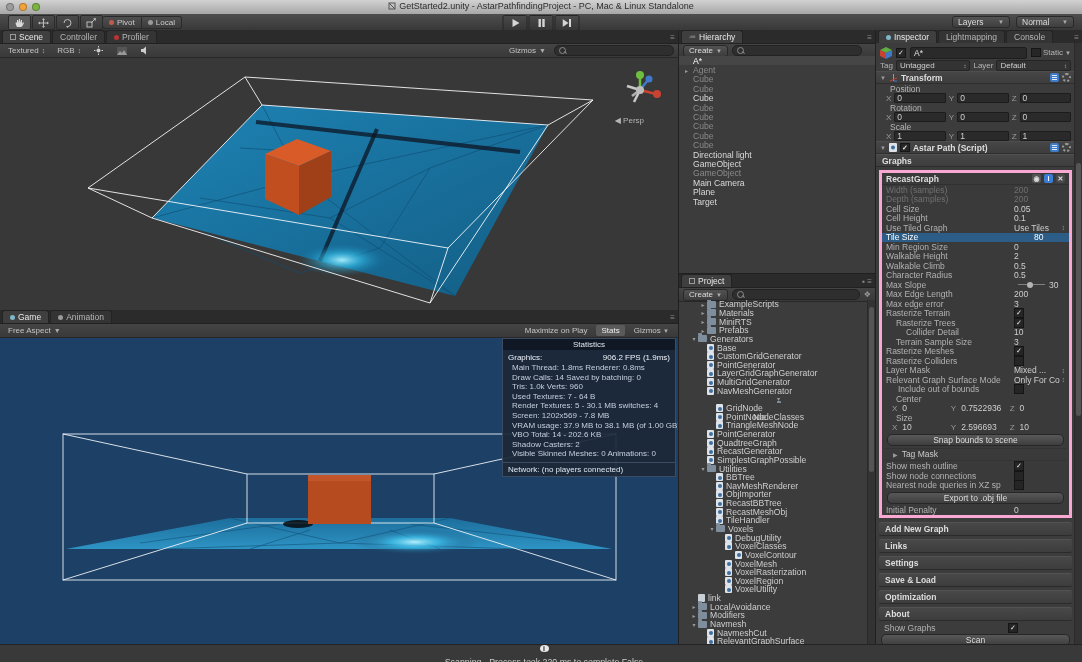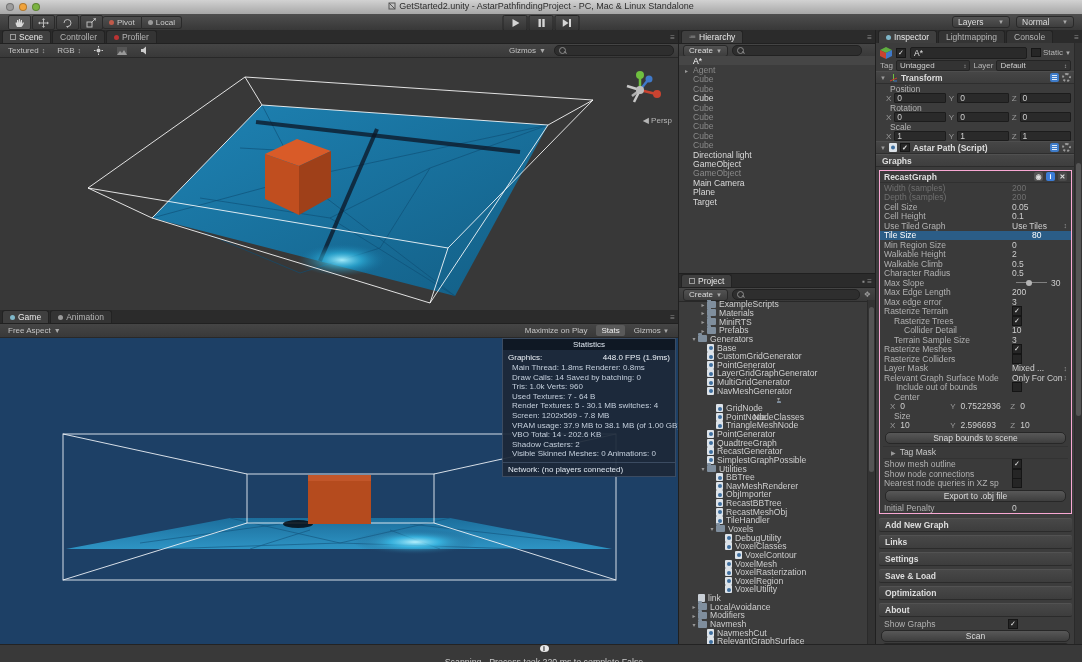--- a/index.html
+++ b/index.html
@@ -57,21 +57,21 @@
   .mag{width:5px;height:5px;border:1px solid #8a8a8a;border-radius:50%;position:relative;}
   .mag::after{content:"";position:absolute;left:4px;top:4px;width:3px;height:1px;background:#8a8a8a;transform:rotate(45deg);}
   .subright{margin-left:auto;display:flex;align-items:center;gap:4px;}
   .statebtn{height:11px;padding:0 5px;display:flex;align-items:center;border-radius:2px;color:#c5c5c5;}
   .statebtn.on{background:#5a5a5a;color:#eee;}
   
   .viewport{position:relative;overflow:hidden;}
   .scene-vp{height:252px;background:#383838;}
   .game-vp{height:312px;background:#1d4066;}
   .axis-gizmo{position:absolute;right:16px;top:10px;}
-  .persp-label{position:absolute;right:6px;top:58px;font-size:8px;color:#b5b5b5;}
+  .persp-label{position:absolute;right:34px;top:58px;font-size:8px;color:#b5b5b5;}
   
   .stats{position:absolute;right:2px;top:0;width:172px;background:rgba(28,40,56,.93);
     border:1px solid rgba(90,110,135,.5);font-size:8px;color:#c4cfdc;}
   .stats-title{height:11px;background:rgba(14,22,34,.9);color:#dfe7f0;text-align:center;font-size:8px;line-height:11px;}
   .stats-head{display:flex;justify-content:space-between;padding:3px 5px 1px 5px;color:#eef3f9;}
   .stat-line{padding:0 5px 0 9px;line-height:9.6px;white-space:nowrap;}
   .stats-net{margin-top:3px;border-top:1px solid rgba(90,110,135,.5);padding:2px 5px;color:#dfe7f0;}
   
   .panel-h{position:absolute;left:0;right:0;top:0;height:243px;overflow:hidden;background:#3c3c3c;}
   .panel-p{position:absolute;left:0;right:0;top:243px;bottom:0;overflow:hidden;background:#3c3c3c;border-top:1px solid #202020;}
@@ -113,21 +113,21 @@
   .bookicon{width:9px;height:9px;background:#3f7cc9;border-radius:2px;position:relative;}
   .bookicon::after{content:"";position:absolute;left:2px;top:2px;right:2px;height:1px;background:#dce9f7;box-shadow:0 2px 0 #dce9f7,0 4px 0 #dce9f7;}
   .gearicon{width:9px;height:9px;border-radius:50%;border:2px dotted #9a9a9a;box-sizing:border-box;}
   .vec-label{padding:1px 4px 0 6px;color:#b5b5b5;height:8px;line-height:8px;margin-left:8px;}
   .vec-row{display:flex;align-items:center;height:10px;padding:0 4px 0 10px;gap:3px;}
   .vec-row .ax{color:#9a9a9a;font-size:8px;}
   .vec-row .vbox{flex:1;height:8px;line-height:8px;color:#cfcfcf;padding:0 2px;}
   .boxed .vec-row .vbox{background:#2a2a2a;border:1px solid #1c1c1c;border-radius:1px;}
   .graphs-bar{height:11px;background:linear-gradient(#474747,#3e3e3e);border-top:1px solid #505050;border-bottom:1px solid #2c2c2c;
       display:flex;align-items:center;padding:0 6px;font-weight:bold;color:#dedede;}
-  .recast-box{margin:3px 3px 0 3px;border:1px solid #f9a8d4;background:#3a3a3a;}
+  .recast-box{margin:3px 3px 0 3px;border:3px solid #f9a8d4;background:#3a3a3a;}
   .recast-head{height:11px;display:flex;align-items:center;gap:3px;padding:0 4px;font-weight:bold;color:#dedede;
       border-bottom:1px solid #303030;}
   .hicon{width:9px;height:9px;border-radius:2px;display:flex;align-items:center;justify-content:center;font-size:7px;}
   .hicon.eye{background:#555;color:#ddd;}
   .hicon.info{background:#3b7cd6;color:#fff;font-weight:bold;}
   .hicon.close{background:#4a4a4a;color:#ddd;}
   .r-row{display:flex;align-items:center;height:9.5px;padding:0 4px;white-space:nowrap;}
   .r-label{flex:0 0 128px;color:#b2b2b2;overflow:hidden;box-sizing:border-box;}
   .r-val{flex:1;color:#cfcfcf;overflow:hidden;}
   .r-check{display:none;width:8px;height:8px;background:#252525;border:1px solid #151515;margin-right:2px;
@@ -433,21 +433,21 @@
         </g>
 
         <ellipse cx="298" cy="186" rx="15" ry="4" fill="#060a12" opacity="0.85"></ellipse>
         <rect x="308" y="137" width="63" height="49" fill="#b54b1e"></rect>
         <rect x="308" y="137" width="63" height="6" fill="#c2562a"></rect>
       </svg>
       <div class="stats">
         <div class="stats-title">Statistics</div>
         <div class="stats-head">
           <span>Graphics:</span>
-          <span>448.0 FPS (1.9ms)</span>
+          <span>906.2 FPS (1.9ms)</span>
         </div>
         <div>
 
         <div class="stat-line">Main Thread: 1.8ms  Renderer: 0.8ms</div>
             <div class="stat-line">Draw Calls: 14    Saved by batching: 0</div>
             <div class="stat-line">Tris: 1.0k  Verts: 960</div>
             <div class="stat-line">Used Textures: 7 - 64 B</div>
             <div class="stat-line">Render Textures: 5 - 30.1 MB    switches: 4</div>
             <div class="stat-line">Screen: 1202x569 - 7.8 MB</div>
             <div class="stat-line">VRAM usage: 37.9 MB to 38.1 MB (of 1.00 GB)</div>

